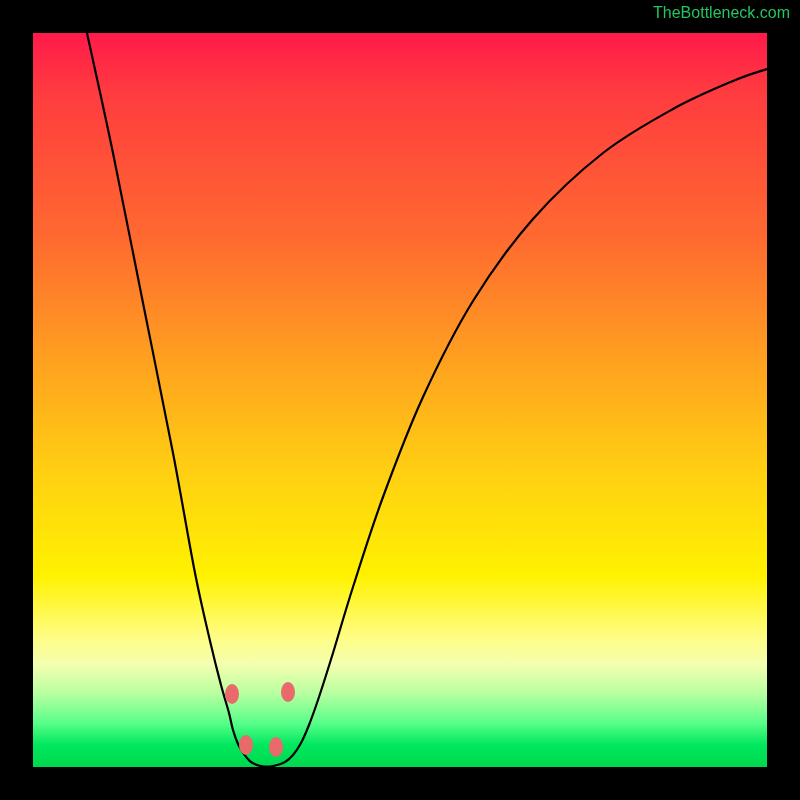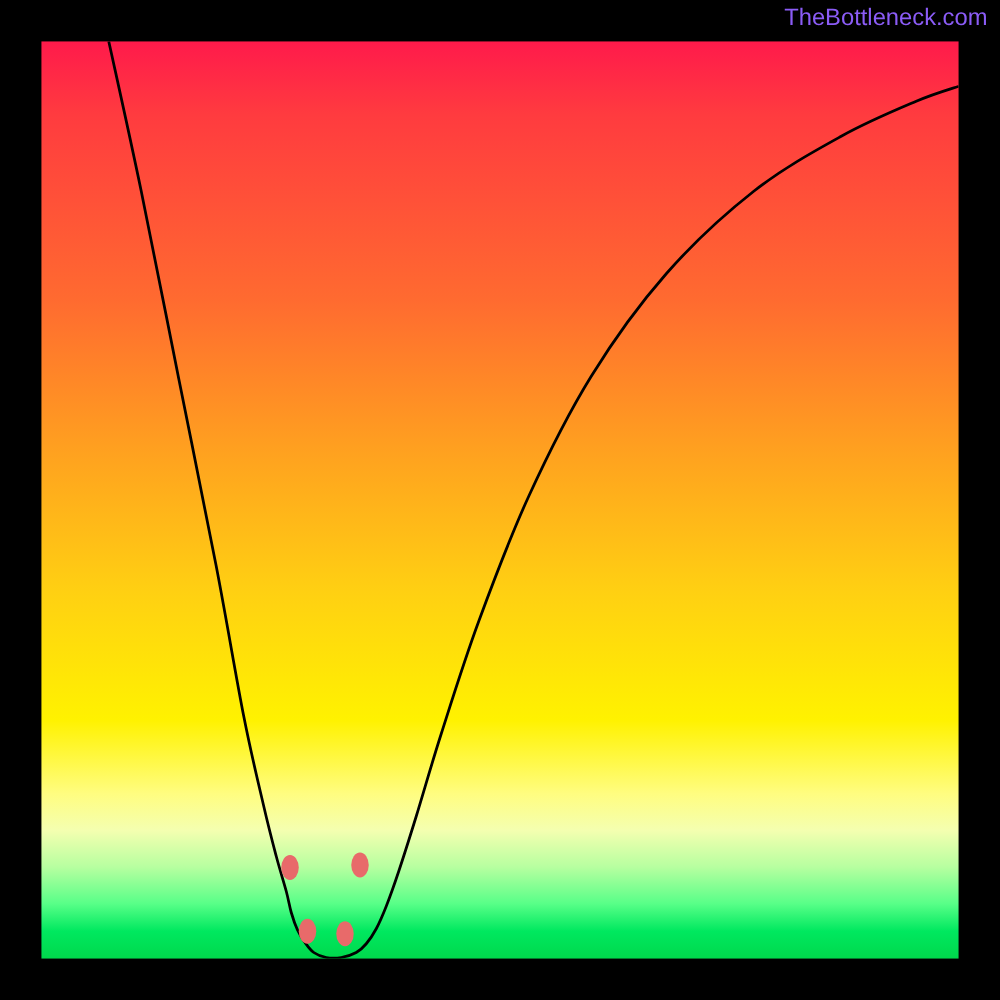--- a/index.html
+++ b/index.html
@@ -51,22 +51,22 @@
     position: absolute;
     inset: 0;
     width: 100%;
     height: 100%;
   }
   .watermark {
     position: absolute;
     top: 4px;
     right: 10px;
     font-family: Arial, Helvetica, sans-serif;
-    font-size: 19px;
-    color: #8b5cf6;
+    font-size: 16px;
+    color: #22c55e;
     user-select: none;
   }
   .dot {
     fill: #e86a6a;
     stroke: none;
   }
 </style>
 </head>
 <body>
 

